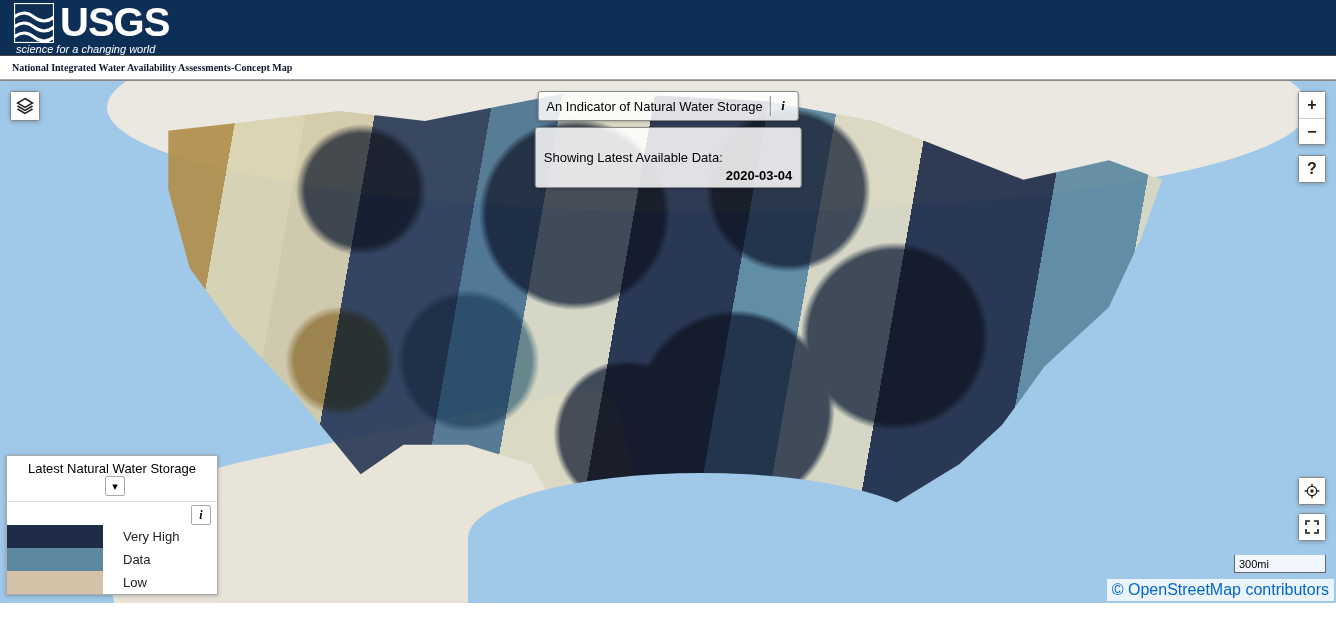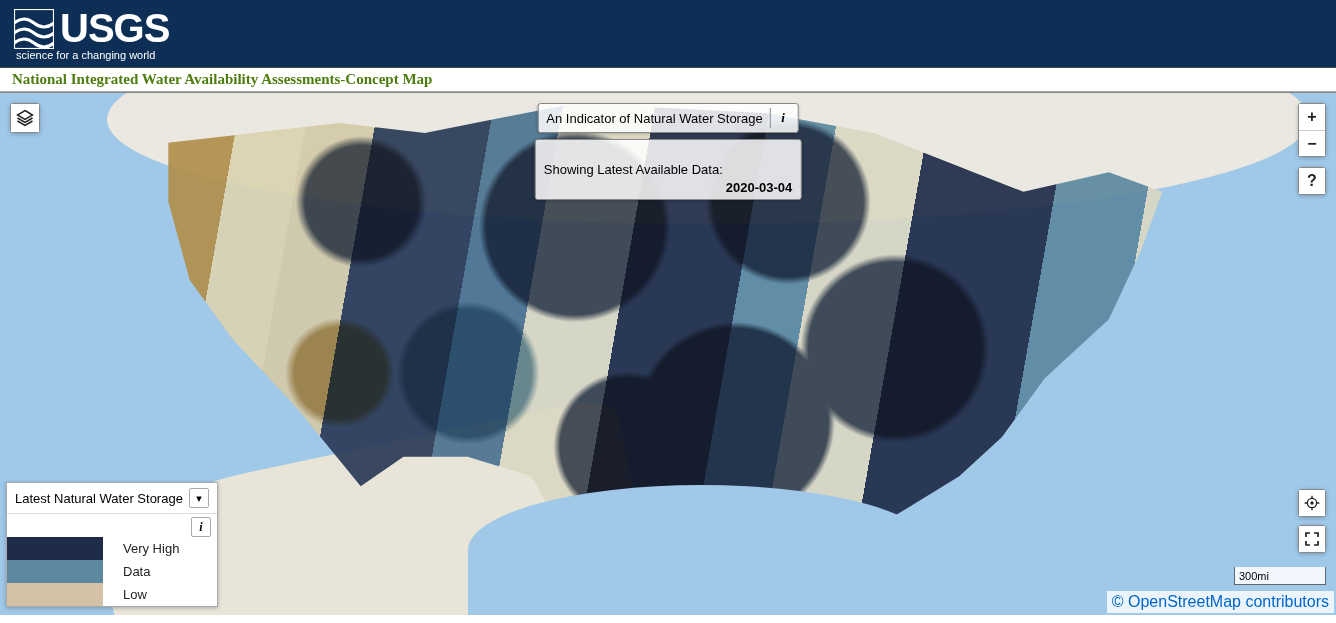--- a/index.html
+++ b/index.html
@@ -1,40 +1,40 @@
 <!DOCTYPE html>
 <html><head>
 <meta charset="utf-8">
 <style>
   * { box-sizing: border-box; margin: 0; padding: 0; }
   html, body { width: 1336px; height: 623px; font-family: Arial, Helvetica, sans-serif; overflow: hidden; }
   
   .header {
     background: #0d2f56;
-    height: 68px;
+    height: 56px;
     padding: 6px 14px;
     display: flex;
     align-items: center;
     border-bottom: 1px solid #444;
   }
   .logo-box { display: flex; flex-direction: column; color: #fff; }
   .logo-row { display: flex; align-items: center; gap: 4px; }
   .logo-mark { width: 40px; height: 40px; margin-right: 2px; }
   .logo-text { font-size: 40px; font-weight: 700; letter-spacing: -1px; font-family: Arial, sans-serif; }
-  .tagline { font-size: 11px; margin-top: -2px; margin-left: 2px; }
+  .tagline { font-size: 11px; font-style: italic; margin-top: -2px; margin-left: 2px; }
   
   .titlebar {
     background: #fff;
     border-bottom: 1px solid #aaa;
     padding: 4px 12px;
     height: 24px;
     display: flex;
     align-items: center;
   }
-  .titlebar-text { font-size: 15px; font-weight: 700; color: #4d7c0f; font-family: Georgia, 'Times New Roman', serif; }
+  .titlebar-text { font-size: 10px; font-weight: 700; color: #0f172a; font-family: Georgia, 'Times New Roman', serif; }
   
   .map-area {
     position: relative;
     width: 100%;
     height: 523px;
     background: #a0c8e8;
     border-top: 1px solid #888;
     overflow: hidden;
   }
   .land { position: absolute; background: #eee; }
@@ -121,20 +121,21 @@
     width: 212px;
     background: #fff;
     border: 1px solid #aaa;
     box-shadow: 0 1px 4px rgba(0,0,0,0.25);
     font-size: 13px;
   }
   .legend-header {
     display: flex; align-items: center;
     padding: 5px 8px;
     border-bottom: 1px solid #ddd;
+    flex-direction: column;
   }
   .legend-title { flex: 1; }
   .legend-toggle {
     width: 20px; height: 20px;
     border: 1px solid #aaa; border-radius: 2px;
     display: flex; align-items: center; justify-content: center;
     cursor: pointer; font-size: 11px;
     margin-left: 6px;
   }
   .legend-info-row {

